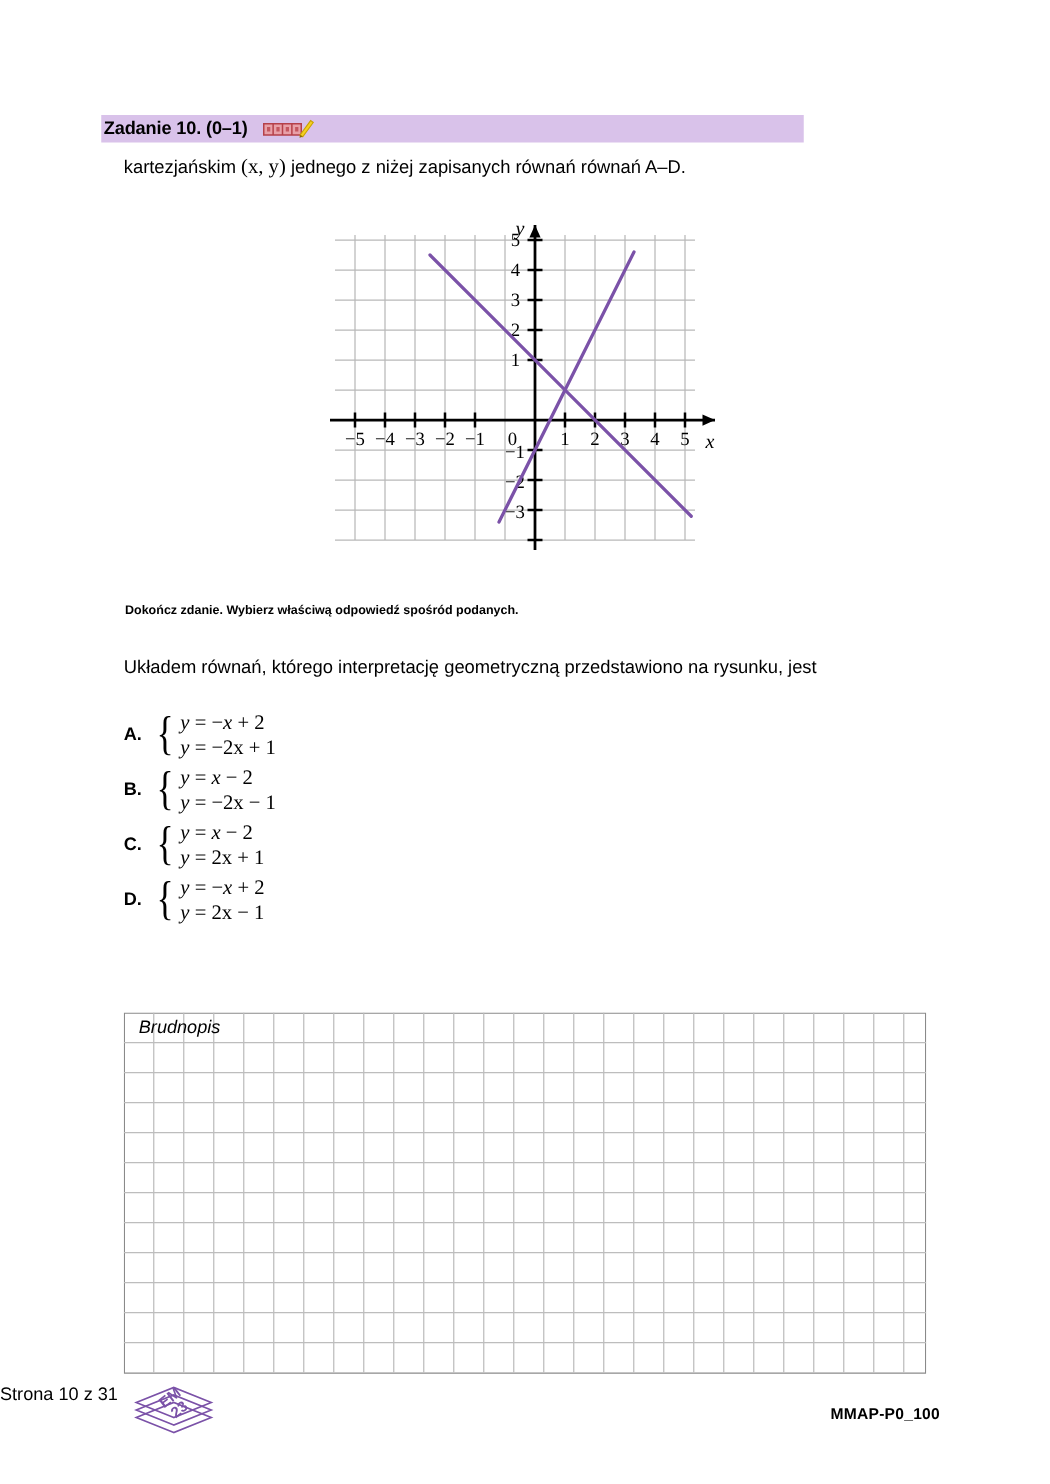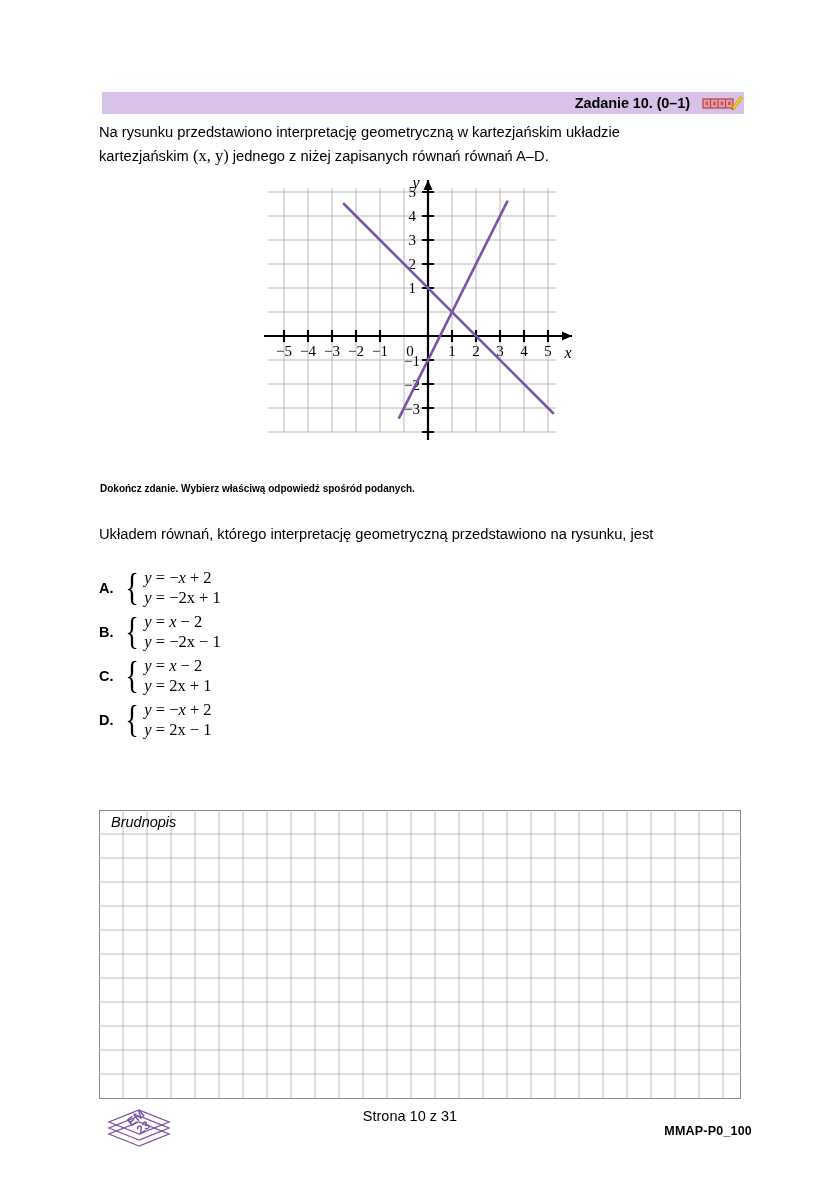--- a/index.html
+++ b/index.html
@@ -12,30 +12,29 @@
     height: 1187px;
     position: relative;
     font-family: "Liberation Sans", sans-serif;
     color: #000000;
     overflow: hidden;
   }
 
   
   .task-header {
     position: absolute;
-    left: 102px;
+    left: 81px;
     top: 92px;
-    width: 642px;
+    width: 562px;
     height: 22px;
     background: #d9c2ea;
     display: flex;
     align-items: center;
     box-sizing: border-box;
     padding-left: 2px;
-    justify-content: flex-end;
   }
   .task-header-title {
     font-size: 14.5px;
     font-weight: bold;
     letter-spacing: -0.1px;
     white-space: nowrap;
   }
   .task-icon {
     display: inline-flex;
     align-items: center;
@@ -147,21 +146,20 @@
     left: 103px;
     top: 1104px;
     width: 72px;
     height: 56px;
   }
   .footer-page {
     position: absolute;
     left: 0;
     top: 1108px;
     width: 820px;
-    text-align: center;
     font-size: 14.5px;
   }
   .footer-code {
     position: absolute;
     right: 88px;
     top: 1124px;
     font-size: 12.5px;
     font-weight: bold;
     letter-spacing: 0.2px;
   }
@@ -181,21 +179,20 @@
       <rect x="11.1" y="6.6" width="2.6" height="3.6" fill="#c4565f"></rect>
       <rect x="18.6" y="6.6" width="2.6" height="3.6" fill="#c4565f"></rect>
       <rect x="26.1" y="6.6" width="2.6" height="3.6" fill="#c4565f"></rect>
       <path d="M30 13 L38.5 1.5 L40.6 3.0 L32.2 14.4 Z" fill="#f5d020" stroke="#c9a200" stroke-width="0.9"></path>
       <path d="M30 13 L32.2 14.4 L29.6 15.2 Z" fill="#8a6d00"></path>
     </svg>
   </span>
 </div>
 
 <div class="intro">
-  <div>Na rysunku przedstawiono interpretację geometryczną w kartezjańskim układzie</div>
   <div>
     <span>kartezjańskim</span>
     <span class="mathparen">(x, y)</span>
     <span>jednego z niżej zapisanych równań równań A–D.</span>
   </div>
 </div>
 
 <div class="graph-wrap">
 
   <svg width="350" height="280" viewBox="0 0 350 280" aria-hidden="true">

